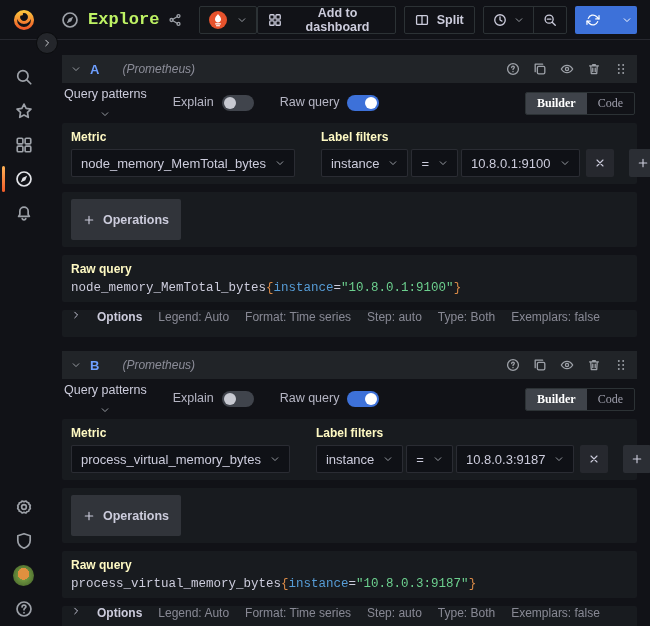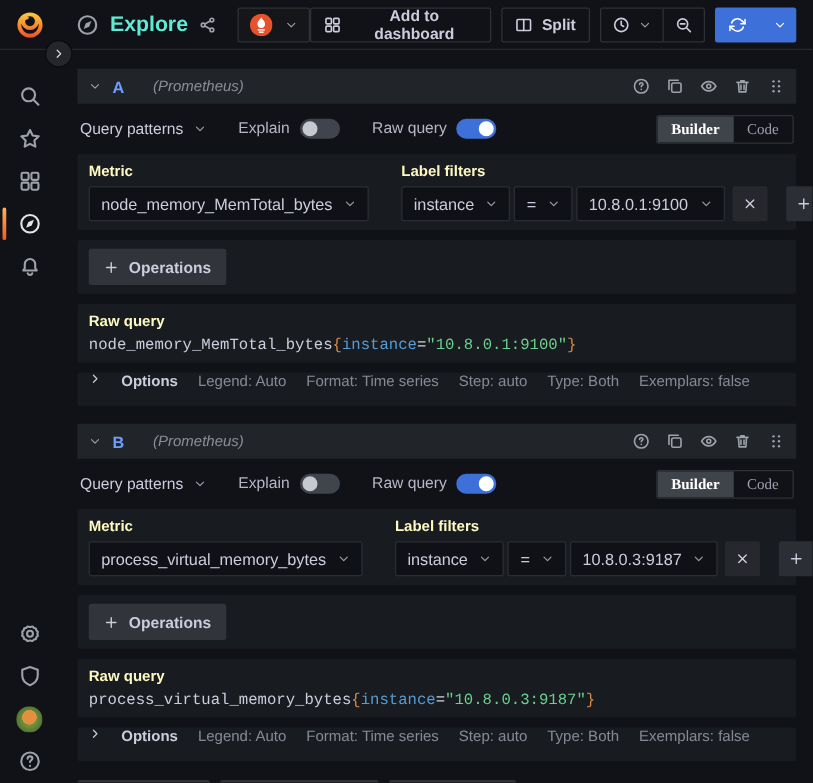--- a/index.html
+++ b/index.html
@@ -16,21 +16,21 @@
 
   
   .topbar{
     position:absolute; top:0; left:0; right:0; height:40px;
     display:flex; align-items:center;
     border-bottom:1px solid rgba(204,204,220,.12);
     background:#111217; z-index:10; padding-right:13px;
   }
   .logo-cell{ width:47px; display:flex; justify-content:center; align-items:center; flex:none; }
   .tb-left{ display:flex; align-items:center; gap:9px; margin-left:14px; }
-  .page-title{ font-size:17px; font-weight:600; color:#5eead4; }
+  .page-title{ font-size:17px; font-weight:600; color:#bef264;font-family:Liberation Mono, monospace; }
   .ds-picker{
     display:flex; align-items:center; gap:10px; height:28px; padding:0 9px;
     border:1px solid #2c3235; border-radius:2px; background:#141619; margin-left:8px; cursor:pointer;
   }
   .prom-badge{ width:18px; height:18px; }
   .tb-right{ margin-left:auto; display:flex; align-items:center; gap:8px; }
   .tb-btn{
     height:28px; display:flex; align-items:center; gap:8px; padding:0 10px;
     background:transparent; border:1px solid #2c3235; border-radius:2px;
     color:#ccccdc; font-size:12.5px; font-weight:600; cursor:pointer; font-family:inherit;
@@ -69,21 +69,21 @@
   .qe{ margin-bottom:14px; }
   .qe-header{
     height:28px; background:#212428; display:flex; align-items:center; gap:9px; padding:0 9px; cursor:pointer;
   }
   .refid{ color:#6e9fff; font-weight:700; font-size:13px; }
   .ds-hint{ font-style:italic; font-size:12px; color:rgba(204,204,220,.62); margin-left:14px; }
   .qe-actions{ margin-left:auto; display:flex; align-items:center; gap:13px; color:#9da1a8; }
   .qe-actions > span{ cursor:pointer; display:flex; }
 
   .qe-toolbar{ display:flex; align-items:center; margin:8px 2px 8px 2px; height:24px; }
-  .qp-btn{ display:flex; align-items:center; gap:8px; font-size:12.5px; color:#ccccdc; cursor:pointer; }
+  .qp-btn{ display:flex; align-items:center; gap:8px; font-size:12.5px; color:#ccccdc; cursor:pointer;flex-direction:column; }
   .tgl-group{ display:flex; align-items:flex-start; gap:8px; margin-left:26px; font-size:12.5px; color:rgba(204,204,220,.88); }
   .switch{ width:32px; height:16px; border-radius:9px; background:#40444c; position:relative; cursor:pointer; }
   .switch .knob{ position:absolute; top:2px; left:2px; width:12px; height:12px; border-radius:50%; background:#c7c9d1; }
   .switch.on{ background:#3d71d9; }
   .switch.on .knob{ left:auto; right:2px; background:#fff; }
   .mode-seg{ margin-left:auto; display:flex; border:1px solid #2c3235; border-radius:2px; overflow:hidden; background:#111217;font-family:Liberation Serif, serif; }
   .mode-seg .mbtn{ padding:3px 11px; font-size:12px; color:rgba(204,204,220,.75); background:transparent; border:0; cursor:pointer; font-family:inherit; }
   .mode-seg .mbtn.active{ background:#3f434a; color:#fff; font-weight:700; }
 
   .panel{ background:#181b1f; border-radius:2px; padding:7px 9px; margin-bottom:8px; }
@@ -96,21 +96,21 @@
     font-size:13px; color:#ccccdc; cursor:pointer; white-space:nowrap;
   }
   .select .chev{ color:#9da1a8; }
   .sq-btn{
     width:28px; height:28px; display:flex; align-items:center; justify-content:center;
     background:#26282e; border:none; border-radius:2px; color:#ccccdc; cursor:pointer; margin-left:3px;
   }
   .sq-btn.plus{ margin-left:12px; background:#2b2e34; }
 
   .ops-btn{
-    display:inline-flex; align-items:center; gap:8px; height:29px; padding:0 12px;
+    display:inline-flex; align-items:center; gap:8px; height:41px; padding:0 12px;
     background:#31343a; border:none; border-radius:2px; color:#ccccdc; font-size:12.5px; font-weight:600;
     cursor:pointer; font-family:inherit;
   }
 
   .code{ font-family:"Liberation Mono", monospace; font-size:12.5px; letter-spacing:0; margin-top:2px; }
   .c-metric{ color:#ccccdc; } .c-brace{ color:#d98a47; } .c-label{ color:#569cd6; }
   .c-eq{ color:#ccccdc; } .c-str{ color:#6ccf8e; }
 
   .options-panel{ display:flex; align-items:flex-start; gap:16px; height:27px; padding:0 9px; cursor:pointer; }
   .opt-title{ font-size:12px; font-weight:700; color:#ccccdc; }

